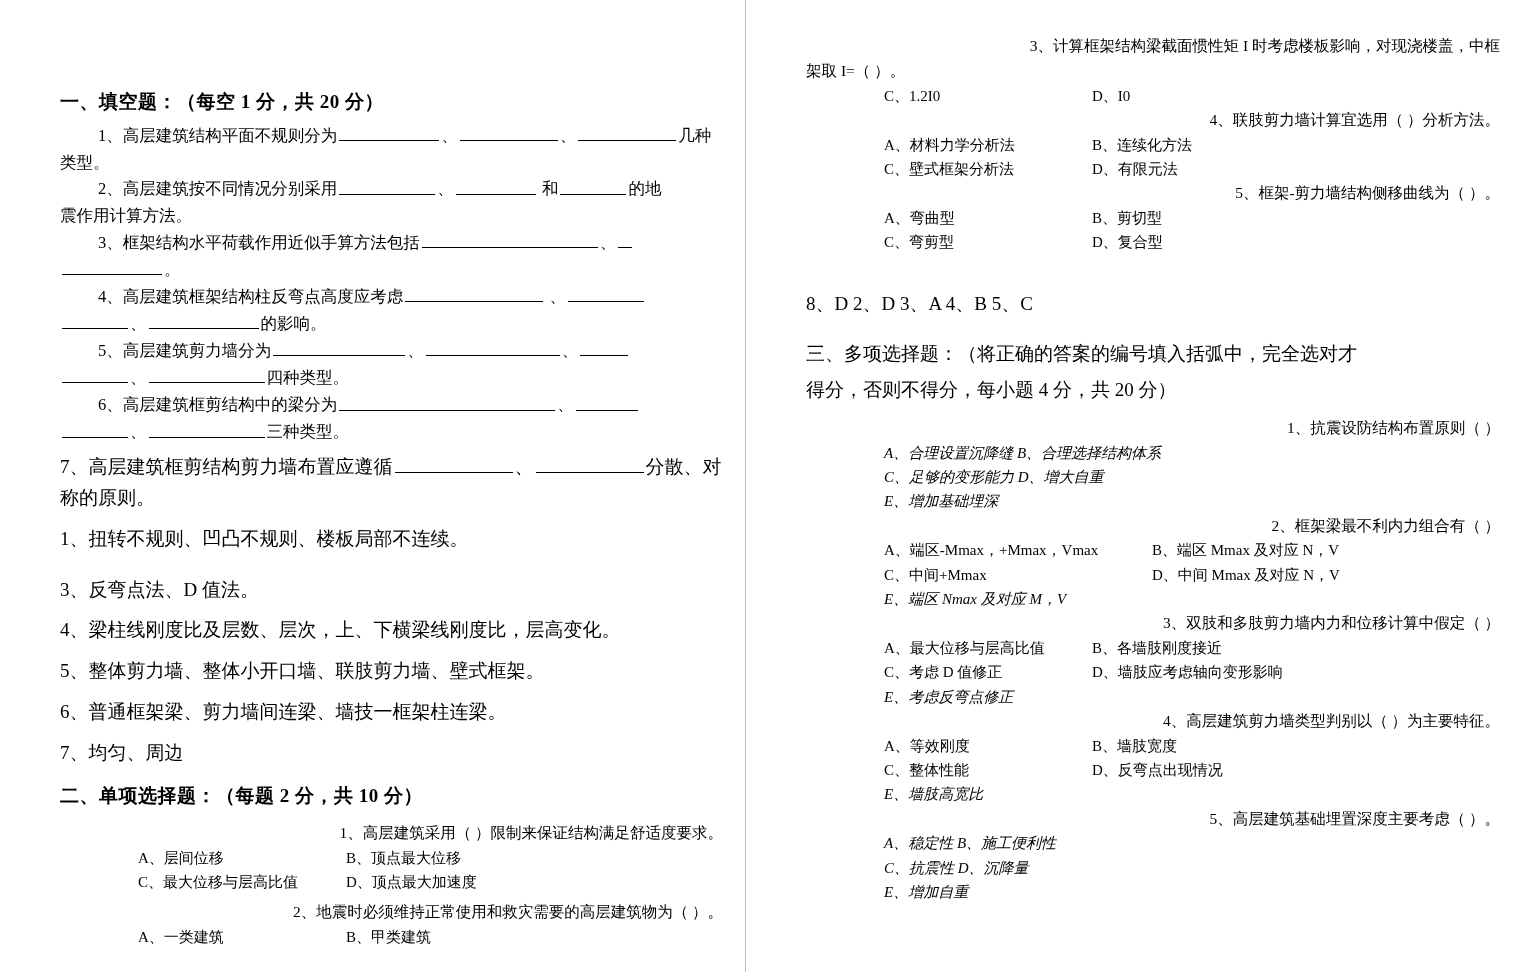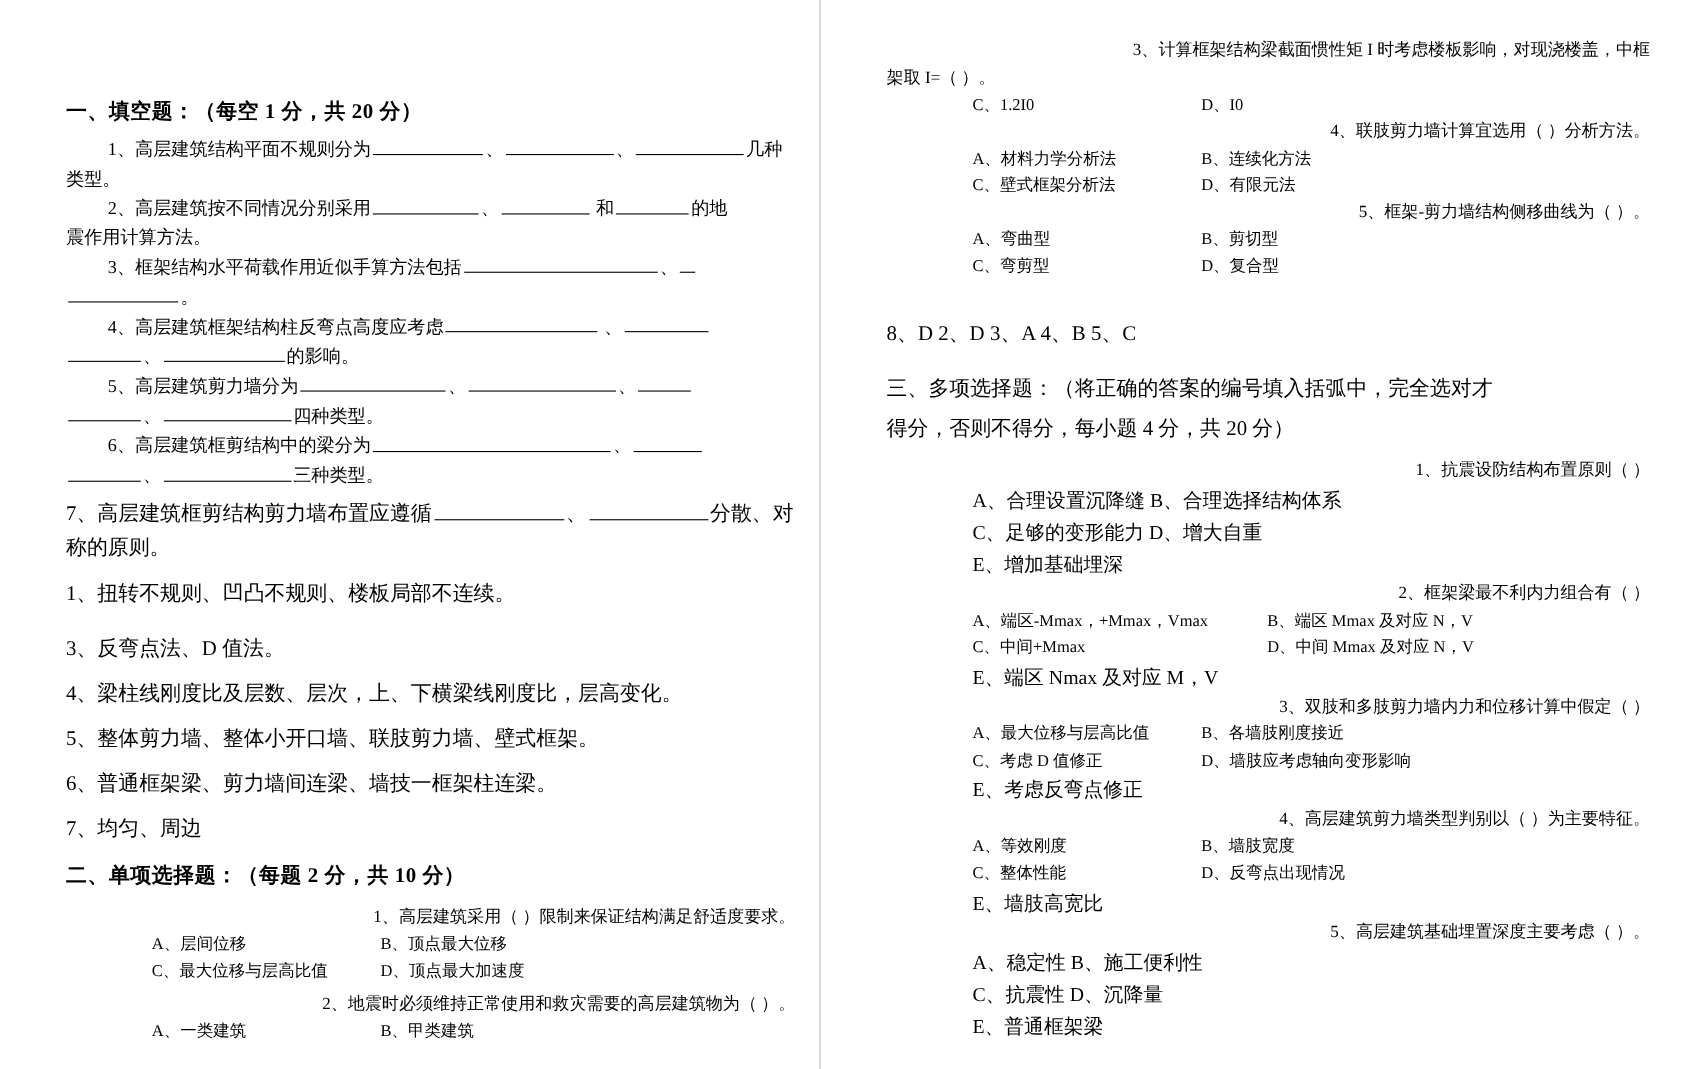--- a/index.html
+++ b/index.html
@@ -79,23 +79,24 @@
   }
   .opt-row {
     display: flex;
     font-size: 15px;
     line-height: 1.62;
     padding-left: 78px;
   }
   .opt-a { width: 208px; }
   .opt-b { width: auto; }
   .opt-full {
-    font-size: 18px;
+    font-size: 15px;
     line-height: 1.62;
     padding-left: 78px;
+    font-style: italic;
   }
   .ans-line {
     font-size: 19px;
     line-height: 1.6;
     margin: 0;
   }
   .sp-6 { height: 6px; }
   .sp-10 { height: 10px; }
   .sp-14 { height: 14px; }
   .sp-20 { height: 20px; }
@@ -270,16 +271,16 @@
     </div>
     <div class="opt-row">
       <div class="opt-a">C、整体性能</div>
       <div class="opt-b">D、反弯点出现情况</div>
     </div>
     <div class="opt-full">E、墙肢高宽比</div>
 
     <div class="q-line">5、高层建筑基础埋置深度主要考虑（ ）。</div>
     <div class="opt-full">A、稳定性 B、施工便利性</div>
     <div class="opt-full">C、抗震性 D、沉降量</div>
-    <div class="opt-full">E、普通框架梁</div>
+    <div class="opt-full">E、增加自重</div>
   </div>
 
 </div>
 
 </body></html>

